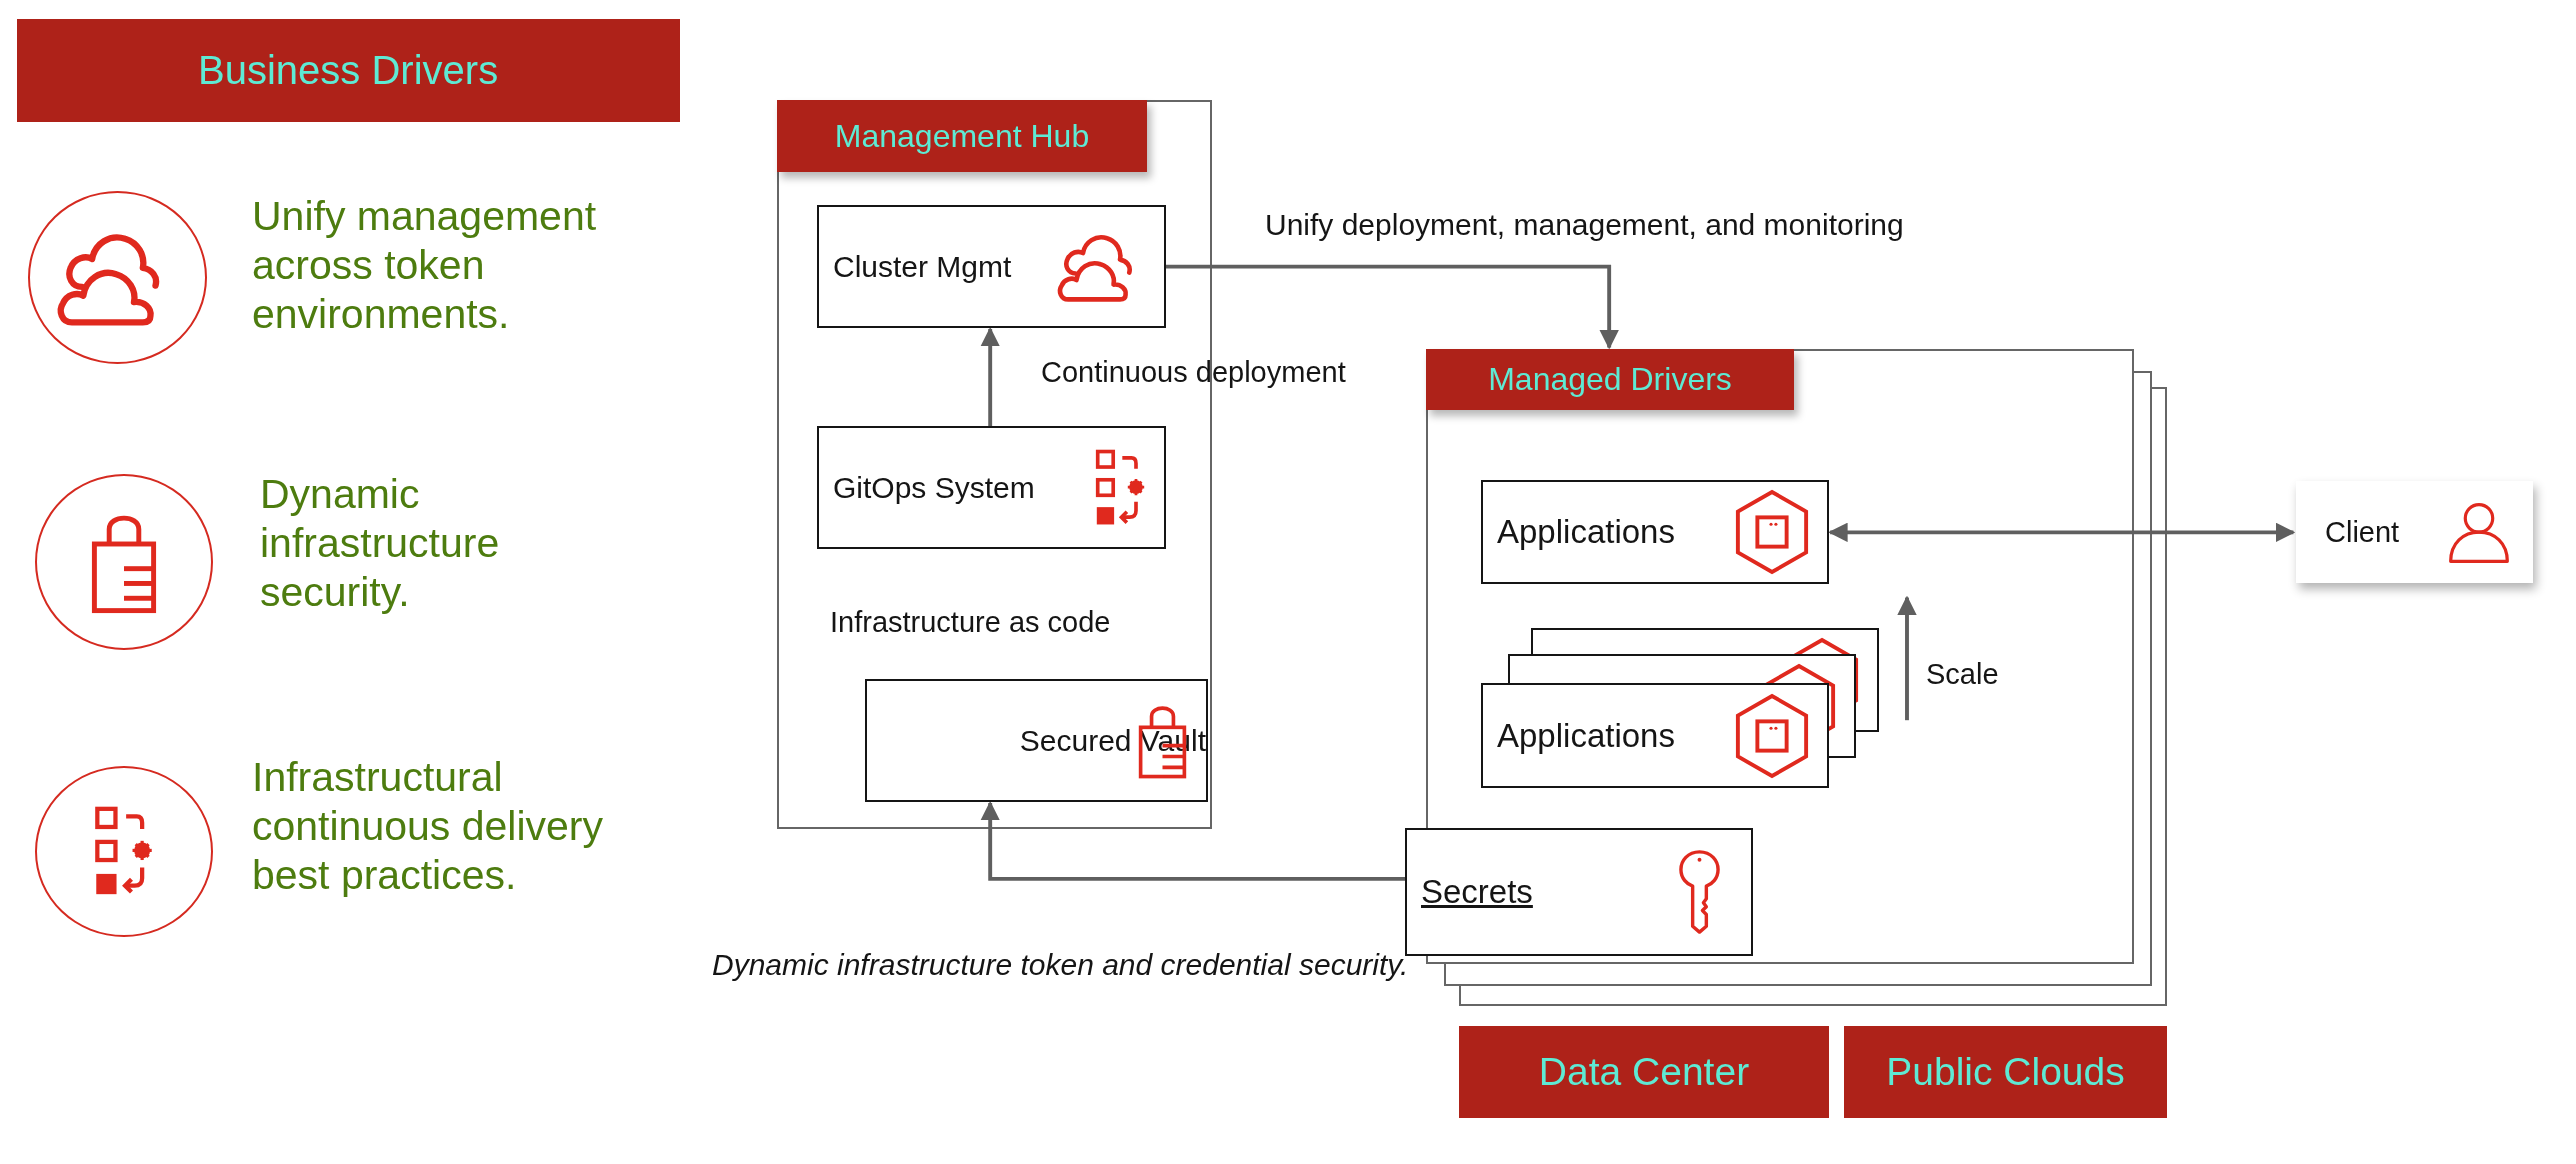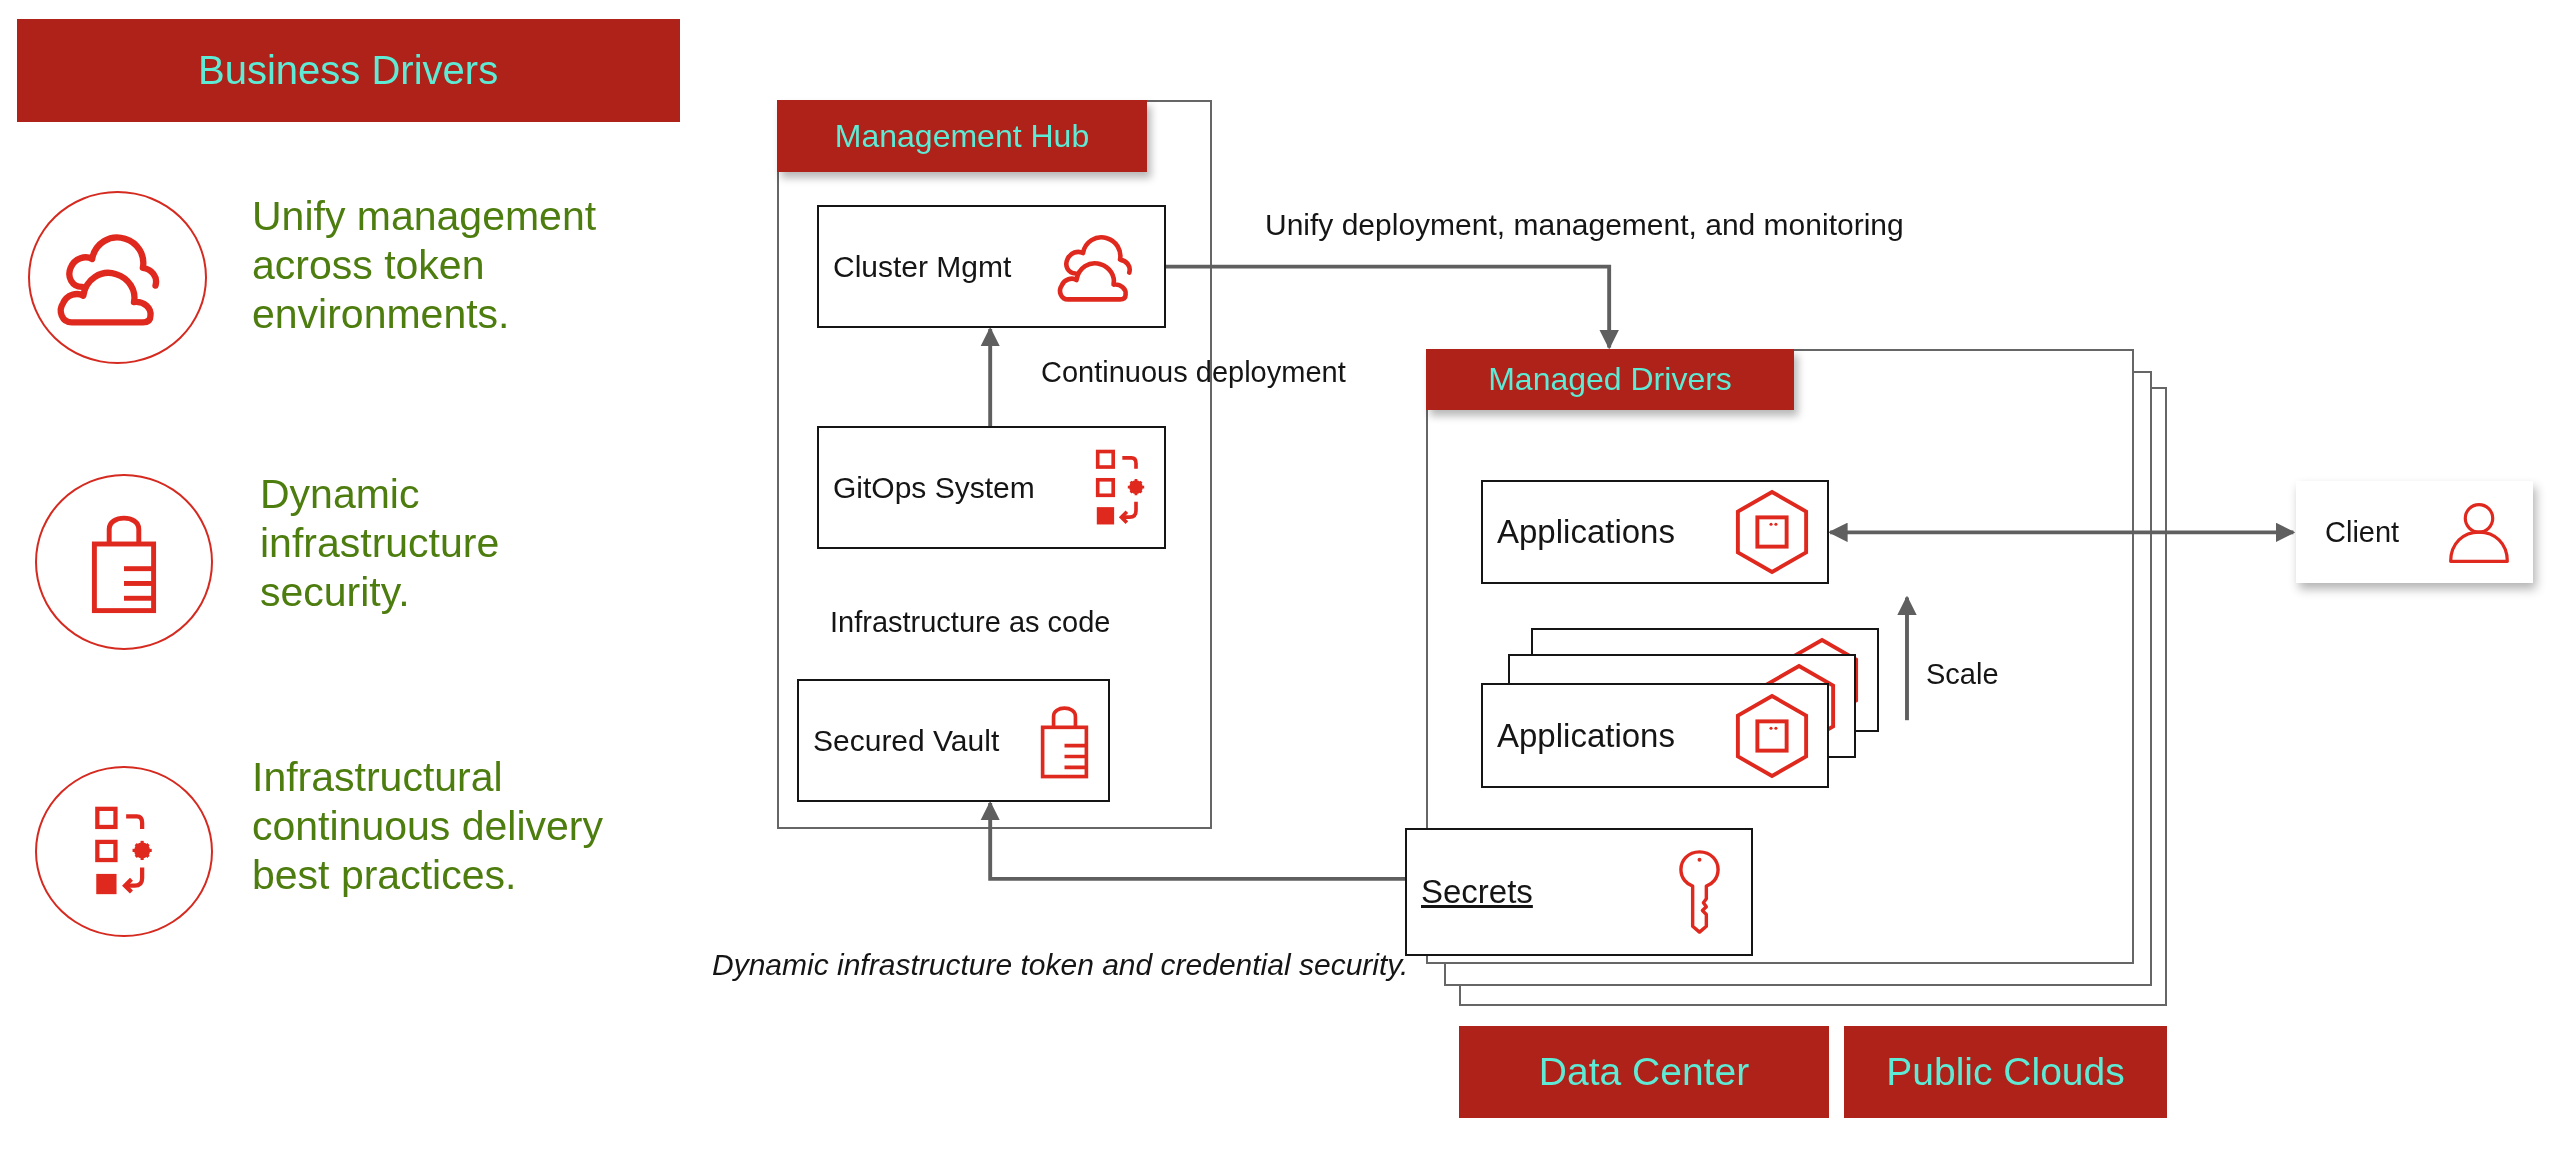--- a/index.html
+++ b/index.html
@@ -139,21 +139,21 @@
     </svg>
 </div>
 
 <div class="abs node" style="left:817px; top:426px; width:349px; height:123px;">
   <span class="label">GitOps System</span>
   <svg class="icon" width="55" height="84" viewBox="0 0 56 86">
       <use href="#sym-gitops"></use>
     </svg>
 </div>
 
-<div class="abs node" style="left:797px; top:679px; width:313px; height:123px;">
+<div class="abs node" style="left:865px; top:679px; width:343px; height:123px;justify-content:flex-end;">
   <span class="label">Secured Vault</span>
   <svg class="icon" width="55" height="84" viewBox="0 0 56 86">
       <use href="#sym-lock"></use>
     </svg>
 </div>
 
 <div class="abs caption" style="left:1017px; top:356px;margin-left:24px;">Continuous deployment</div>
 <div class="abs caption" style="left:830px; top:606px;">Infrastructure as code</div>
 
 <div class="abs caption" style="left:1265px; top:208px; font-size:30px;">Unify deployment, management, and monitoring</div>

